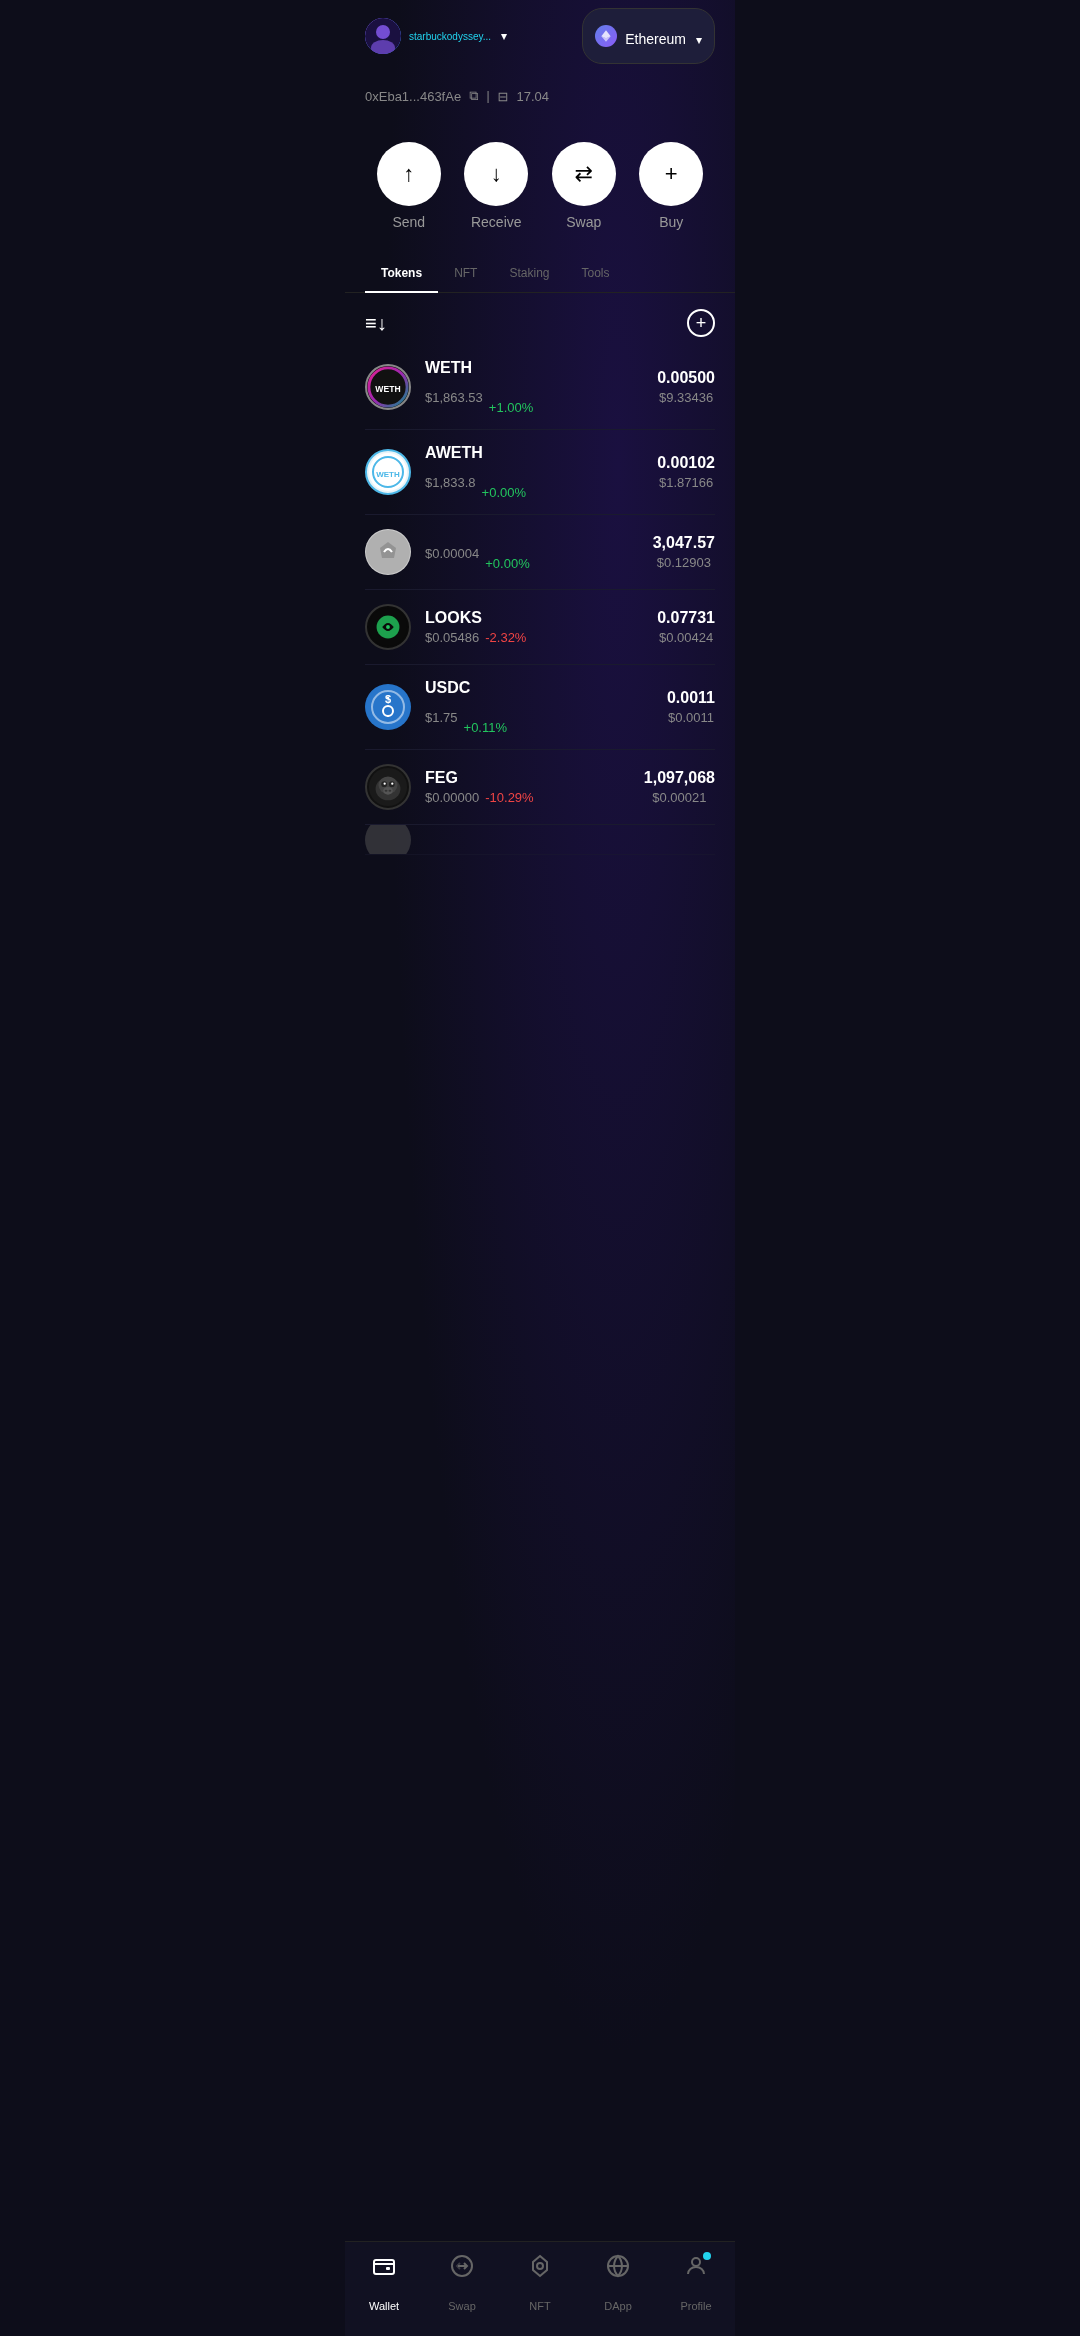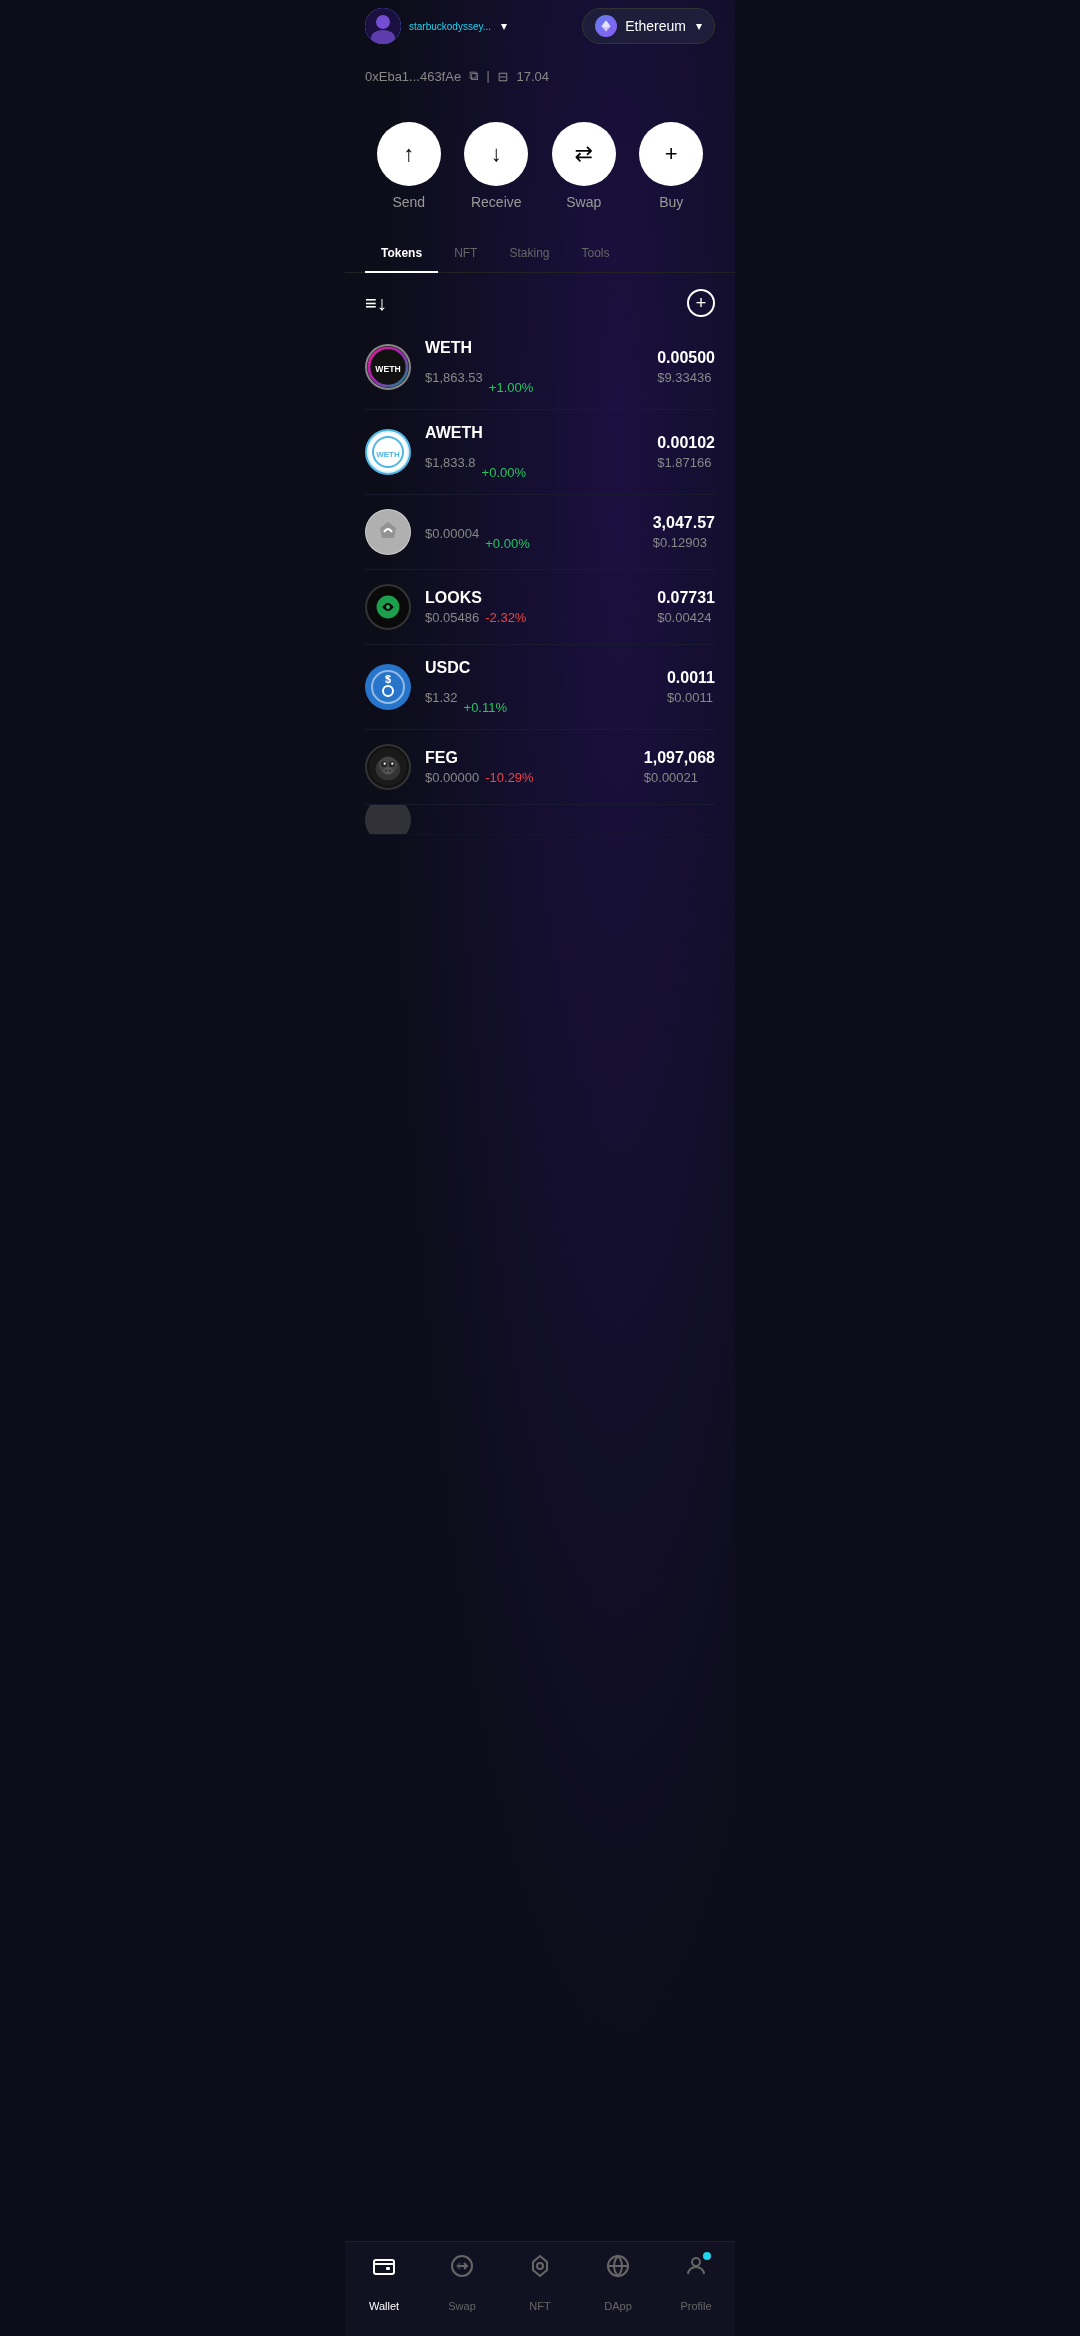--- a/index.html
+++ b/index.html
@@ -109,26 +109,26 @@
       font-size: 10px;
       font-weight: 500;
     }
     .chevron-down {
       color: #fff;
       font-size: 12px;
       margin-left: 2px;
     }
     .network-selector {
       display: flex;
-      align-items: center;
+      align-items: flex-end;
       gap: 8px;
       background: #1e1e3a;
       border: 1px solid #333;
       border-radius: 20px;
-      padding: 6px 12px;
+      padding: 16px 12px;
       cursor: pointer;
     }
     .eth-icon {
       width: 22px;
       height: 22px;
       background: linear-gradient(135deg, #627eea, #8b5cf6);
       border-radius: 50%;
       display: flex;
       align-items: center;
       justify-content: center;
@@ -288,21 +288,21 @@
     .token-price-row {
       display: flex;
       align-items: center;
       gap: 6px;
       font-size: 13px;
       color: #888;
     }
     .price-change.positive { color: #22c55e; margin-top: 20px; }
     .price-change.negative { color: #ef4444; }
     .token-balance {
-      text-align: left;
+      text-align: center;
     }
     .token-amount {
       font-size: 16px;
       font-weight: 700;
       color: #fff;
       margin-bottom: 3px;
     }
     .token-value {
       font-size: 13px;
       color: #888;
@@ -532,21 +532,21 @@
             <circle cx="22" cy="22" r="16" fill="none" stroke="#fff" stroke-width="2" opacity="0.5"></circle>
             <text x="22" y="18" text-anchor="middle" fill="white" font-size="11" font-weight="800" font-family="sans-serif">$</text>
             <circle cx="22" cy="26" r="5" fill="none" stroke="#fff" stroke-width="2"></circle>
             <line x1="22" y1="14" x2="22" y2="12" stroke="#fff" stroke-width="2"></line>
             <line x1="22" y1="32" x2="22" y2="30" stroke="#fff" stroke-width="2"></line>
           </svg>
         </div>
         <div class="token-info">
           <div class="token-name">USDC</div>
           <div class="token-price-row">
-            <span>$1.32</span>
+            <span>$1.75</span>
             <span class="price-change positive">+0.11%</span>
           </div>
         </div>
         <div class="token-balance">
           <div class="token-amount">0.0011</div>
           <div class="token-value">$0.0011</div>
         </div>
       </div>
 
       <div class="token-item">

